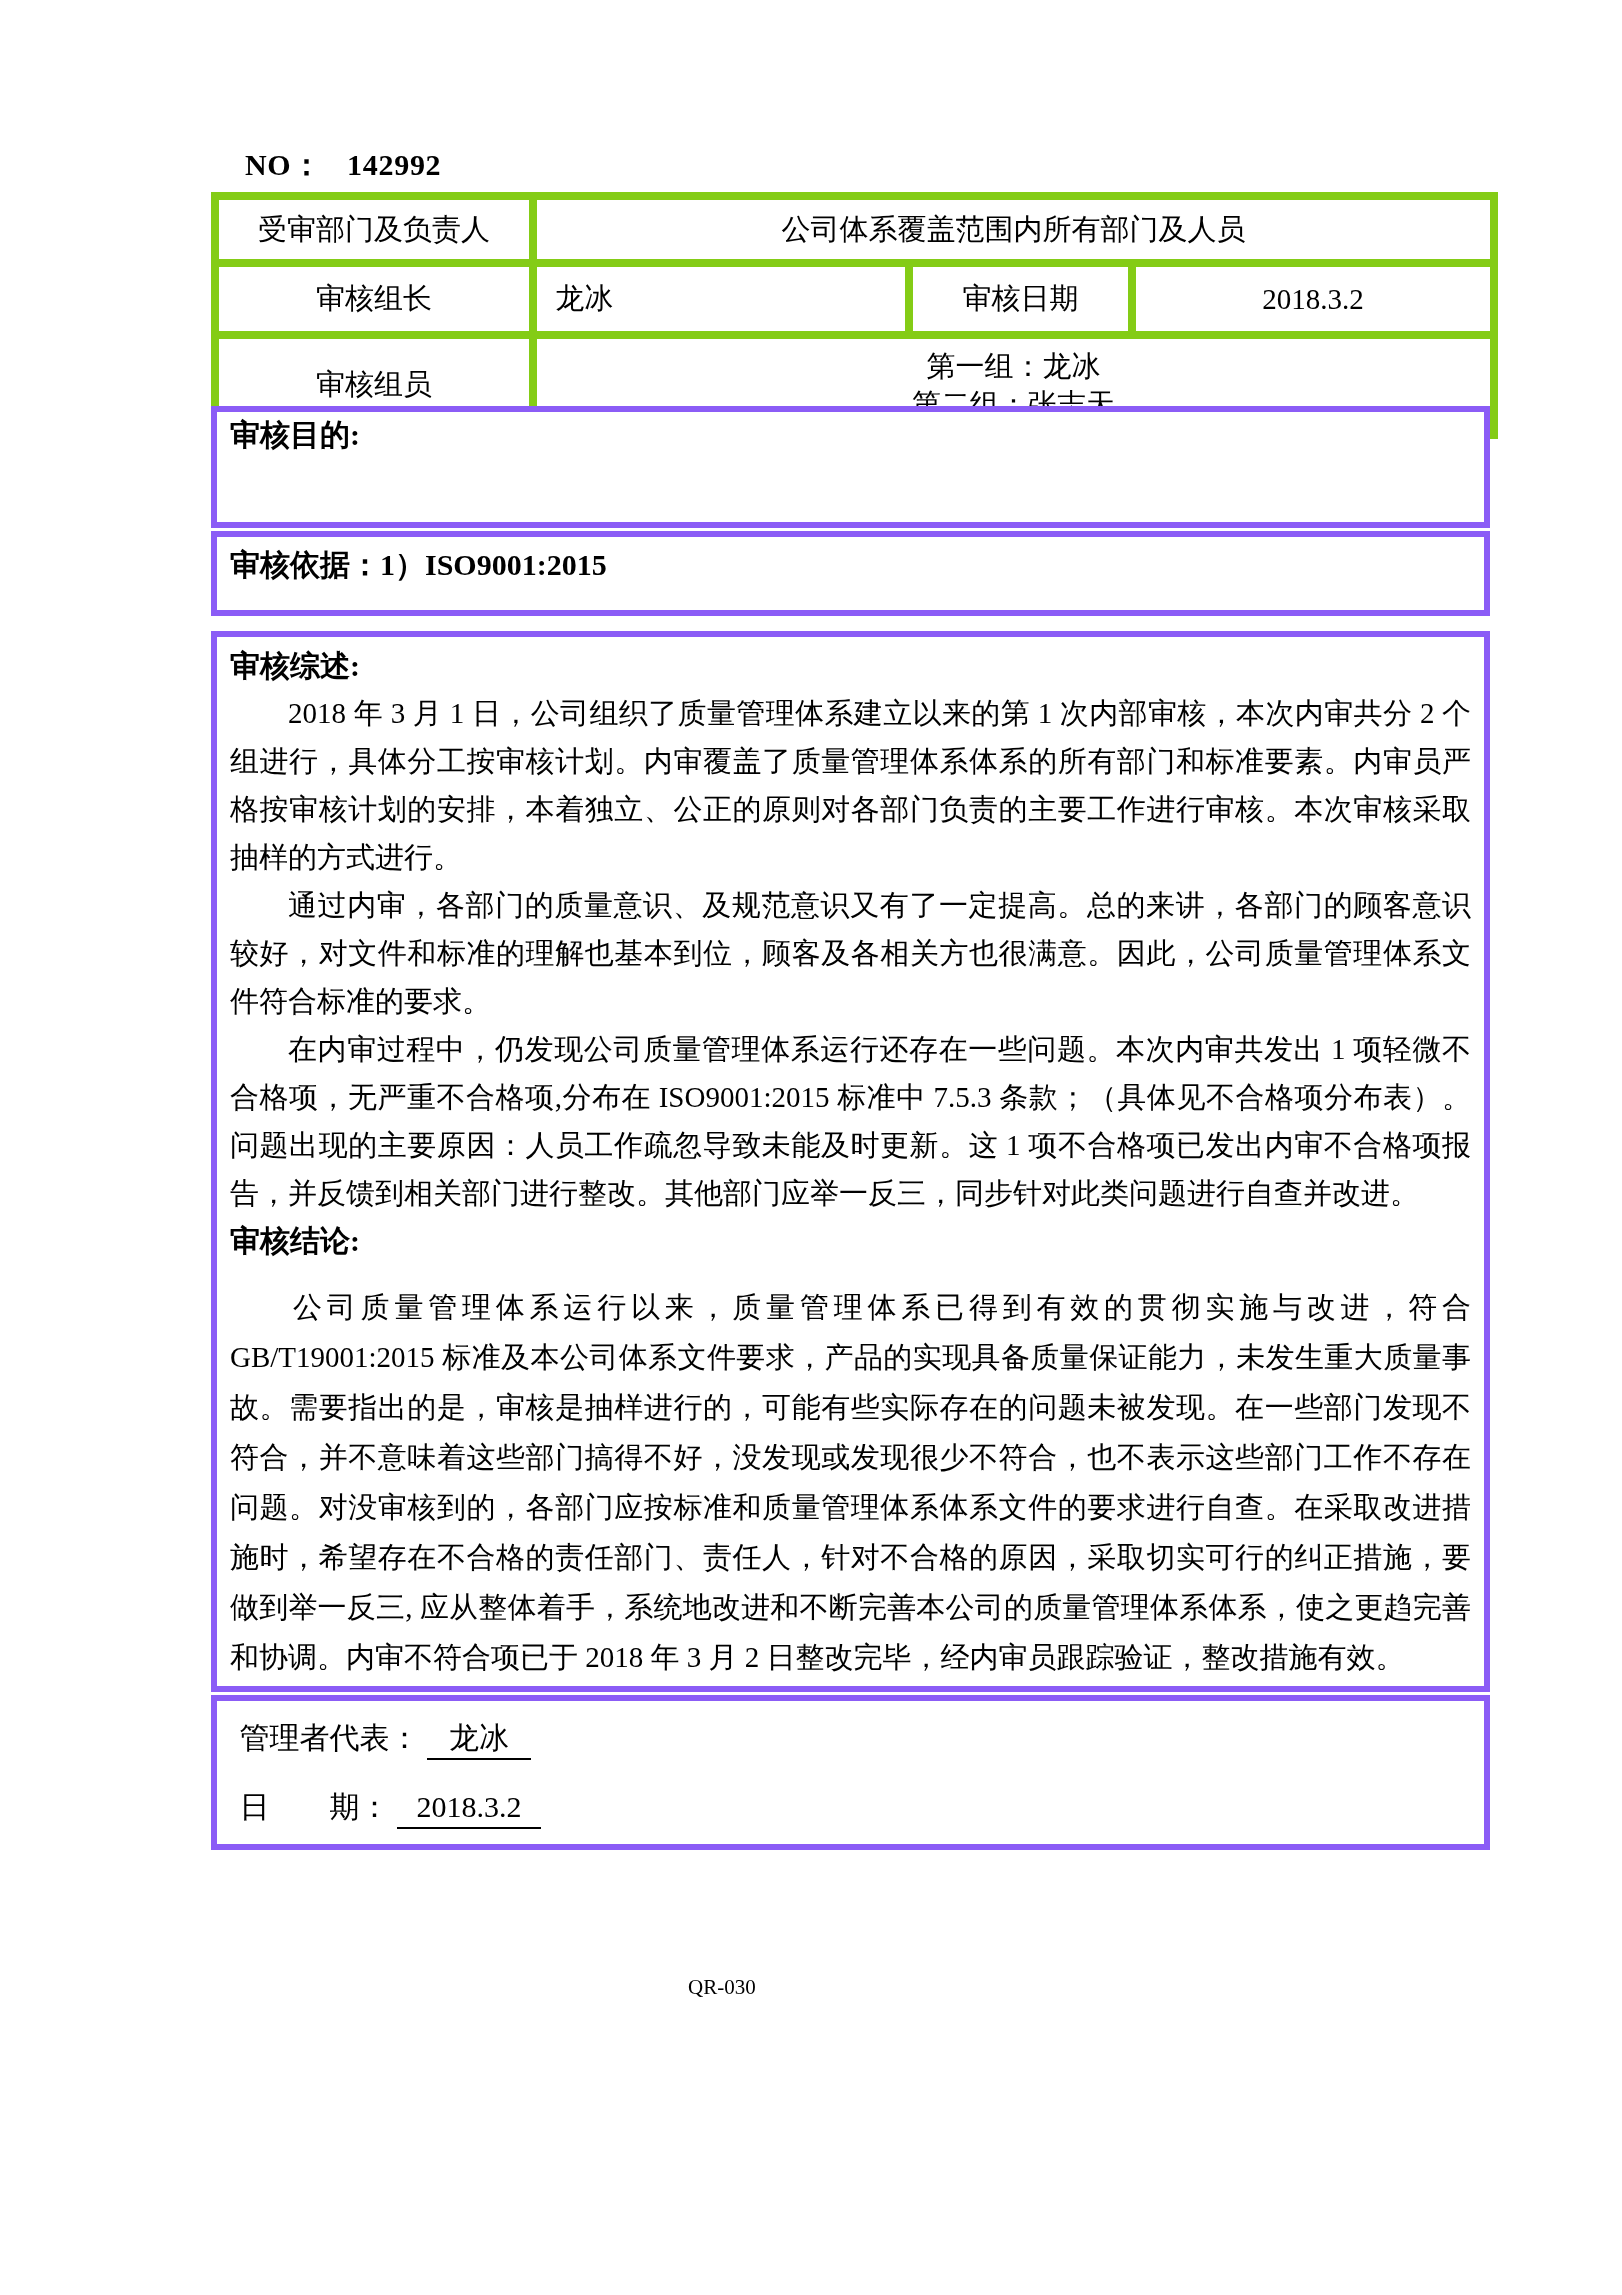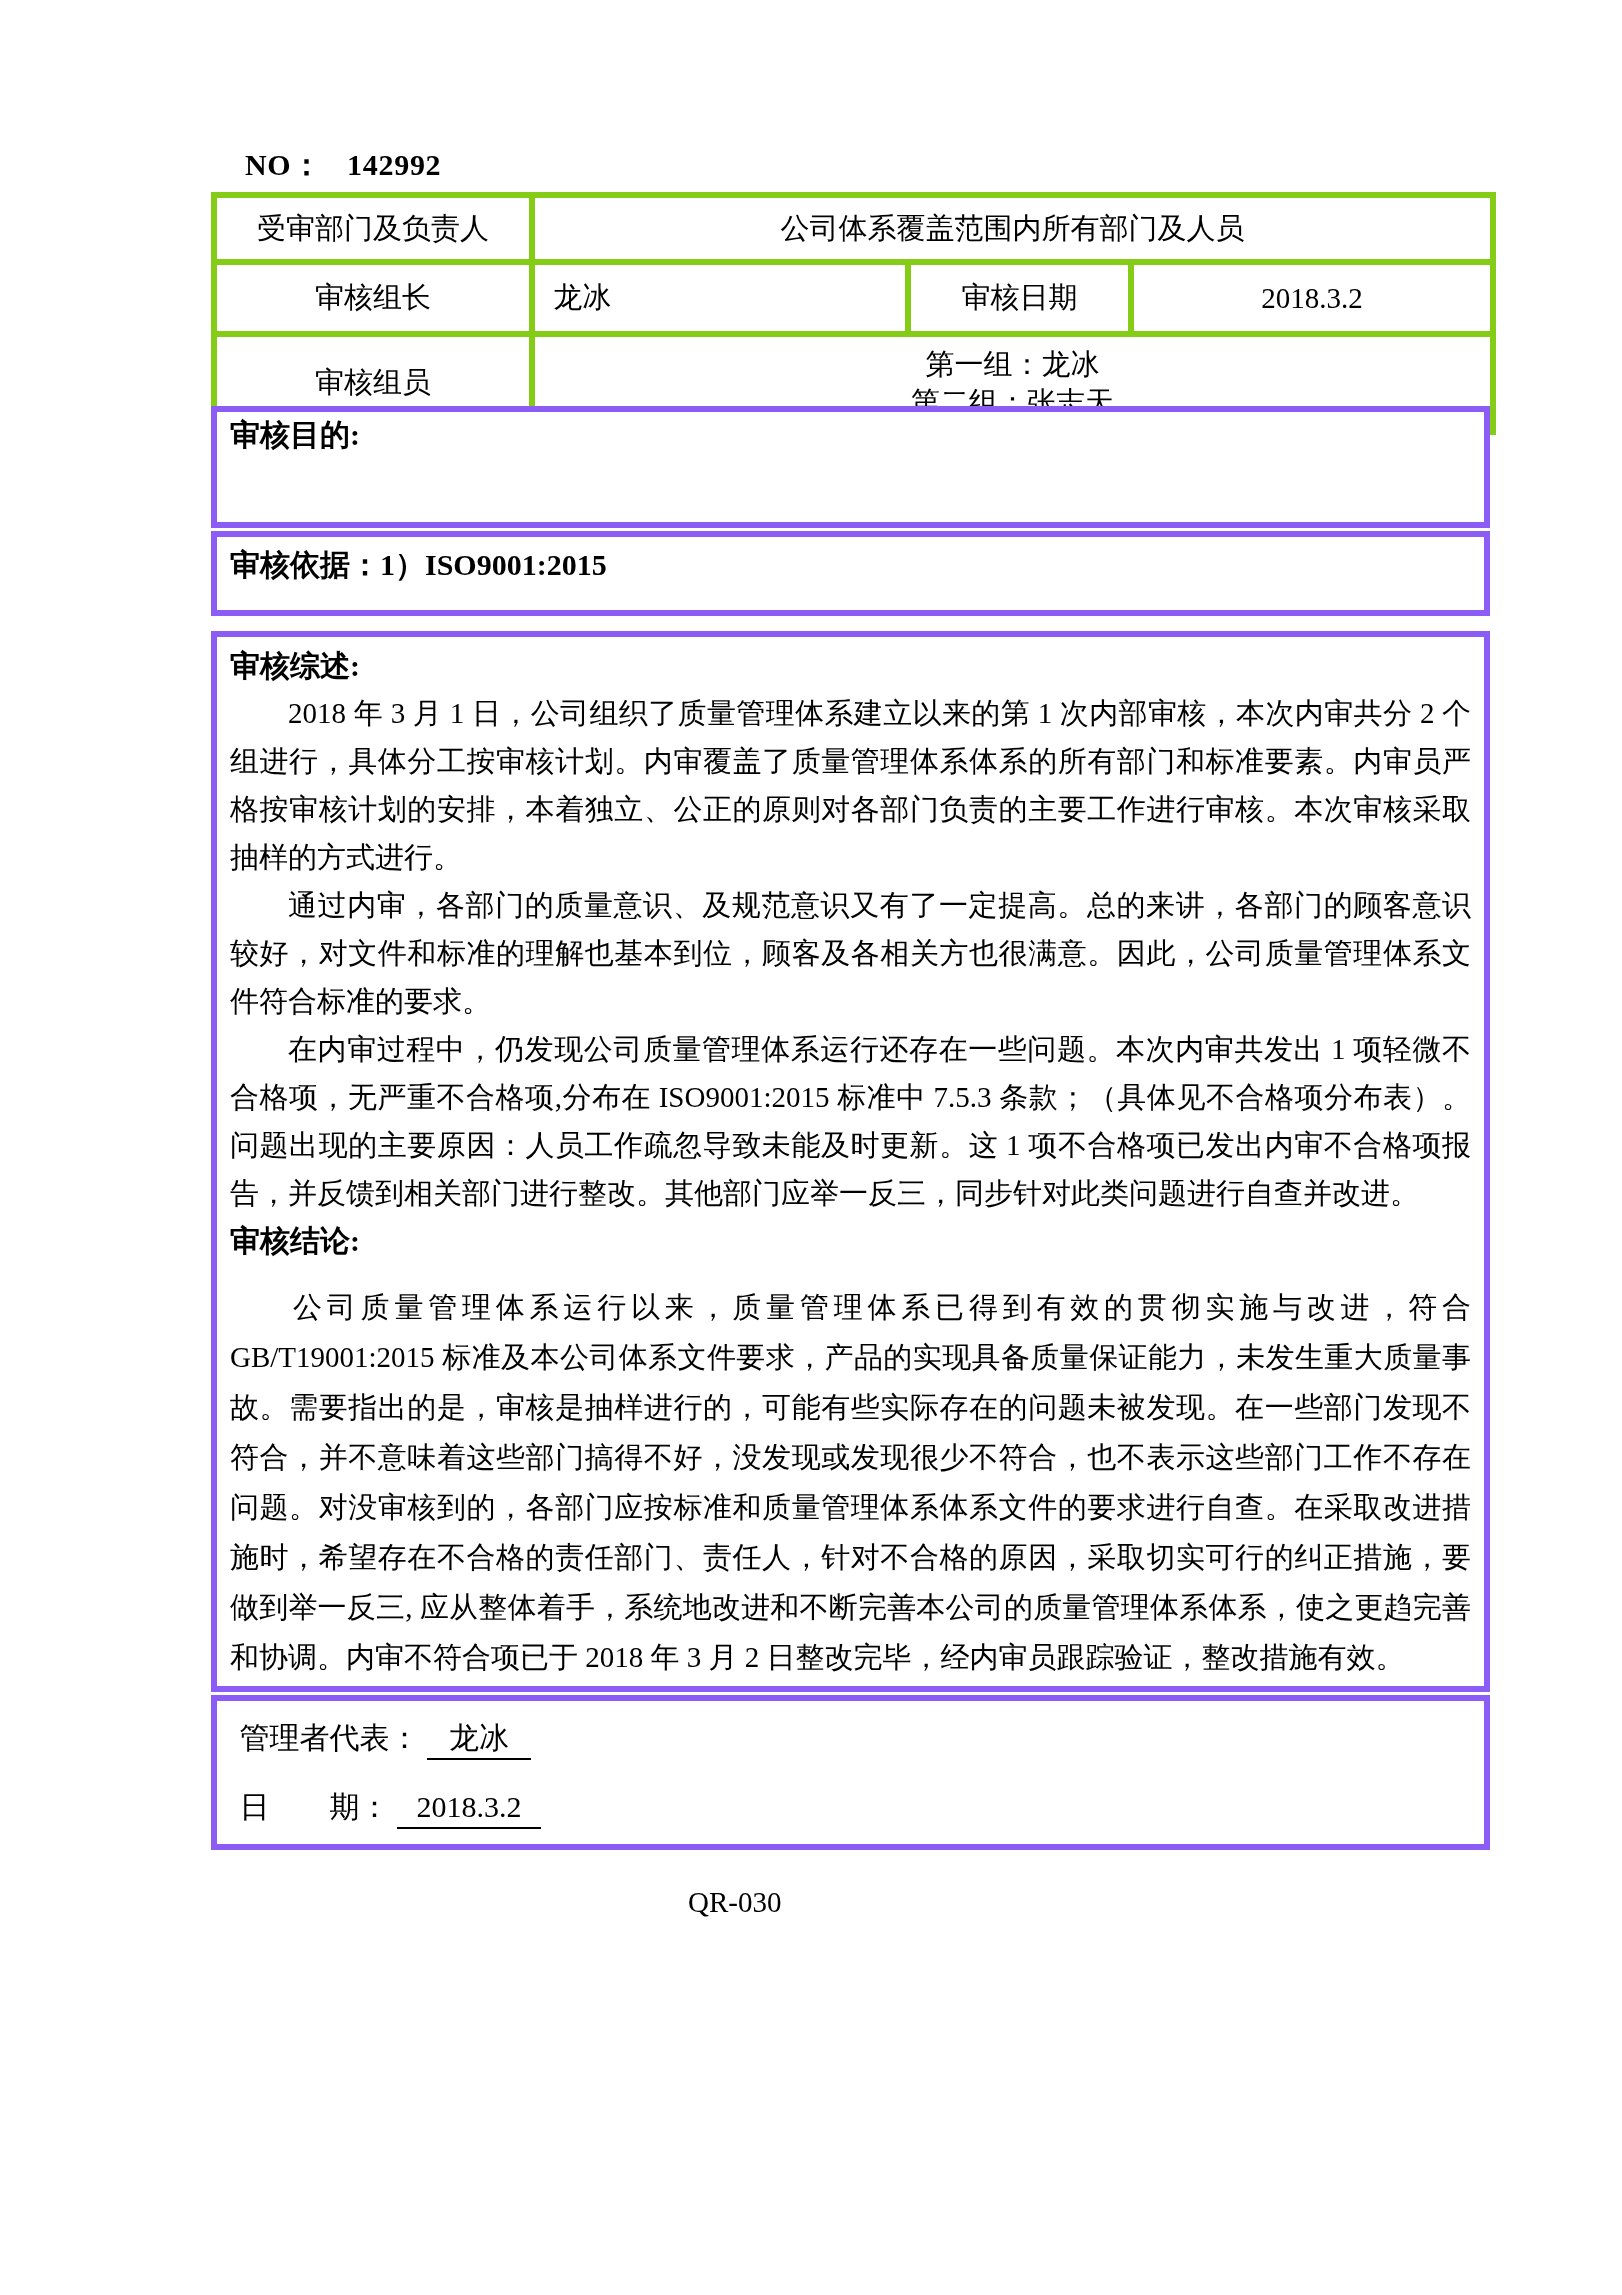--- a/index.html
+++ b/index.html
@@ -6,21 +6,21 @@
   body{
     width:1623px;height:2295px;position:relative;background:#ffffff;color:#000;
     font-family:"Liberation Serif","DejaVu Serif",serif;
   }
   .abs{position:absolute;box-sizing:border-box;}
   
   #doc-no{left:245px;top:145px;font-size:30px;font-weight:bold;letter-spacing:0.7px;}
   #doc-no .gap{display:inline-block;width:25px;}
   
   #info-table{left:211px;top:192px;width:1279px;border-collapse:collapse;table-layout:fixed;}
-  #info-table td{border:6px solid #84cc16;font-size:29px;vertical-align:middle;padding:8px;}
+  #info-table td{border:8px solid #84cc16;font-size:29px;vertical-align:middle;padding:8px;}
   .td-center{text-align:center;}
   .td-left{text-align:left;padding-left:18.3px !important;}
   .r1{height:67px;} .r2{height:72px;} .r3{height:80px;}
   .members-line{line-height:38px;text-align:center;}
   
   .box{left:211px;width:1279px;border:6px solid #8b5cf6;background:#fff;}
   #purpose-box{top:406px;height:122px;padding:3.9px 13px;}
   #basis-box{top:531px;height:85px;padding:9.2px 13px;font-family:Liberation Serif, serif;}
   #main-box{top:631px;height:1061px;padding:5.2px 13px;}
   #signoff-box{top:1695px;height:155px;padding:9.2px 14.4px;}
@@ -30,21 +30,21 @@
   #basis-box .basis-line1{font-size:30px;font-weight:bold;margin:0;line-height:37px;}
   #basis-box .basis-line2{font-size:29px;margin:10.5px 0 0 84px;line-height:34px;}
   #main-box .h-sum{line-height:47px;}
   #main-box p.sum{font-size:29px;line-height:48px;margin:0;text-indent:58px;text-align:justify;}
   #main-box .h-con{line-height:48px;margin:0;}
   #main-box p.con{font-size:29px;line-height:50px;margin:17px 0 0 0;text-indent:63px;text-align:justify;}
   .sign-line{font-size:30px;line-height:39px;margin:8px;}
   .sign-line.second{margin-top:30px;}
   .uline{border-bottom:2px solid #000;padding:0 22px 3.9px 22px;}
   .uline2{border-bottom:2px solid #000;padding:0 19.6px 3.9px 19.6px;}
-  #footer-code{left:688px;top:1886px;font-size:29px;text-align:right;}
+  #footer-code{left:688px;top:1975px;font-size:21px;text-align:right;}
 </style>
 </head>
 <body>
 
 <div class="abs" id="doc-no">
   <span>NO：</span><span class="gap"></span><span>142992</span>
 </div>
 
 <table class="abs" id="info-table">
   <colgroup>

